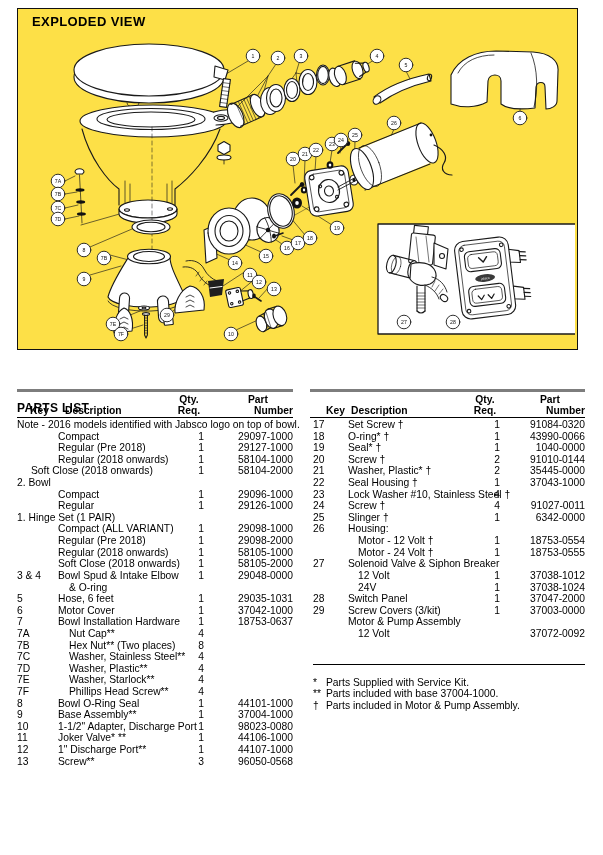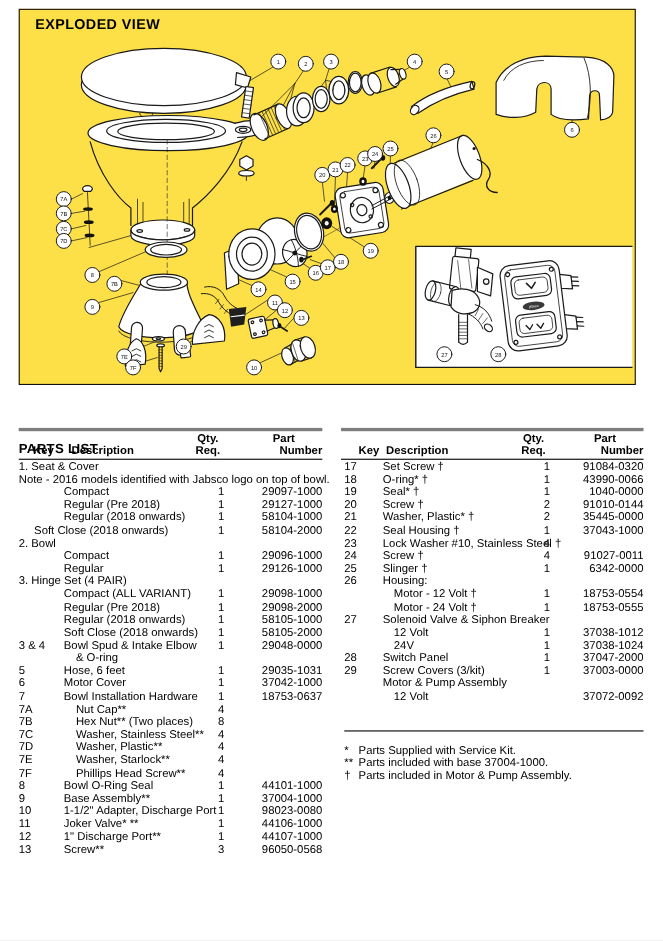--- a/index.html
+++ b/index.html
@@ -509,26 +509,20 @@
     <span class="h-qty2">Req.</span>
     <span class="h-part1">Part</span>
     <span class="h-part2">Number</span>
   </div>
   <div class="rule-blk rule-hdr-l"></div>
   <div class="rule-blk rule-hdr-r"></div>
 
   <div id="left-rows" class="rows lft">
       <div class="prow">
         <span class="k"></span>
-        <span class="d i0">1. Seat &amp; Cover</span>
-        <span class="q"></span>
-        <span class="p"></span>
-      </div>
-      <div class="prow">
-        <span class="k"></span>
         <span class="d i0">Note - 2016 models identified with Jabsco logo on top of bowl.</span>
         <span class="q"></span>
         <span class="p"></span>
       </div>
       <div class="prow">
         <span class="k"></span>
         <span class="d i2">Compact</span>
         <span class="q">1</span>
         <span class="p">29097-1000</span>
       </div>
@@ -563,21 +557,21 @@
         <span class="p">29096-1000</span>
       </div>
       <div class="prow">
         <span class="k"></span>
         <span class="d i2">Regular</span>
         <span class="q">1</span>
         <span class="p">29126-1000</span>
       </div>
       <div class="prow">
         <span class="k"></span>
-        <span class="d i0">3. Hinge Set (4 PAIR)</span>
+        <span class="d i0">1. Hinge Set (1 PAIR)</span>
         <span class="q"></span>
         <span class="p"></span>
       </div>
       <div class="prow">
         <span class="k"></span>
         <span class="d i2">Compact (ALL VARIANT)</span>
         <span class="q">1</span>
         <span class="p">29098-1000</span>
       </div>
       <div class="prow">

